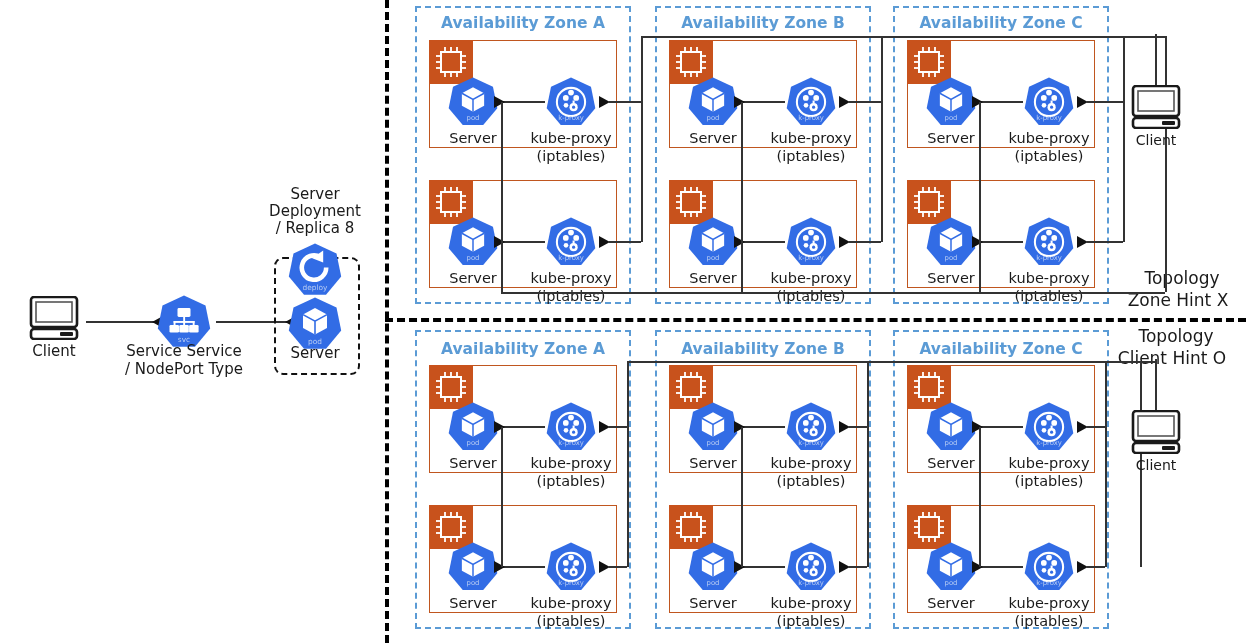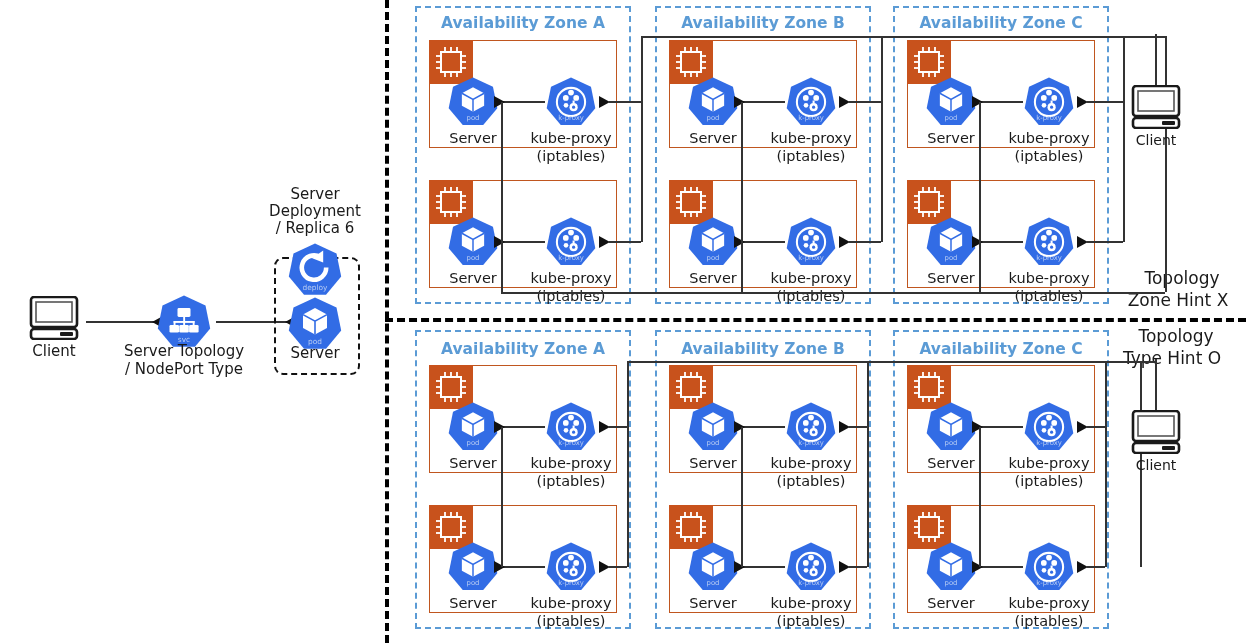--- a/index.html
+++ b/index.html
@@ -80,31 +80,31 @@
         <rect x="33.1" y="31" width="9.5" height="7.5" rx="1.2"></rect>
         <rect x="27.2" y="23" width="1.9" height="5"></rect>
         <rect x="17.6" y="27" width="20.9" height="1.9"></rect>
         <rect x="17.6" y="27" width="1.9" height="4.3"></rect>
         <rect x="27.2" y="27" width="1.9" height="4.3"></rect>
         <rect x="36.7" y="27" width="1.9" height="4.3"></rect>
       </g>
       <text x="28" y="47.5" font-size="7.4" fill="#b9cdf4" text-anchor="middle" font-family="DejaVu Sans, sans-serif">svc</text>
     </svg>
   </div>
-  <div class="ctext lbl-svc" style="left:108px;top:343px;width:152px;">Server Topology</div>
+  <div class="ctext lbl-svc" style="left:108px;top:343px;width:152px;">Service Service</div>
   <div class="ctext lbl-svc" style="left:108px;top:361px;width:152px;">/ NodePort Type</div>
 
   <div class="wire wire-h" style="left:216px;top:321px;width:72px;"></div>
   <div class="arrowhead" style="left:285px;top:315.5px;"></div>
 
   <div class="dashbox-deploy" style="left:274px;top:257px;width:82px;height:114px;"></div>
 
   <div class="ctext lbl-deploy" style="left:250px;top:186px;width:130px;">Server</div>
   <div class="ctext lbl-deploy" style="left:250px;top:203px;width:130px;">Deployment</div>
-  <div class="ctext lbl-deploy" style="left:250px;top:220px;width:130px;">/ Replica 6</div>
+  <div class="ctext lbl-deploy" style="left:250px;top:220px;width:130px;">/ Replica 8</div>
 
   <div class="k8s-lg" style="left:287px;top:242px;">
     <svg viewBox="0 0 56 56">
       <path d="M28 1.5 L49.5 11.6 L54.2 34.6 L39 52.8 L17 52.8 L1.8 34.6 L6.5 11.6 Z" fill="#326ce5"></path>
       <g fill="none" stroke="#fff" stroke-width="4.6">
         <path d="M39.2 25.5 A12.2 12.2 0 1 1 33.4 15.2"></path>
       </g>
       <polygon points="36.2,8.6 36.2,20.4 25.2,16.2" fill="#fff"></polygon>
       <text x="28" y="47.5" font-size="7.4" fill="#b9cdf4" text-anchor="middle" font-family="DejaVu Sans, sans-serif">deploy</text>
     </svg>
@@ -125,21 +125,21 @@
   </div>
   <div class="ctext lbl-server-left" style="left:275px;top:345px;width:80px;">Server</div>
 </div>
 
 <div class="divider-v" style="left:385px;top:0px;height:643px;"></div>
 <div class="divider-h" style="left:385px;top:318px;width:861px;"></div>
 
 <div class="hint-label" style="left:1118px;top:268px;width:128px;">Topology</div>
 <div class="hint-label" style="left:1110px;top:290px;width:136px;">Zone Hint X</div>
 <div class="hint-label" style="left:1112px;top:326px;width:128px;">Topology</div>
-<div class="hint-label" style="left:1104px;top:348px;width:136px;">Type Hint O</div>
+<div class="hint-label" style="left:1104px;top:348px;width:136px;">Client Hint O</div>
 
 <div id="right-panel" class="abs" style="left:0;top:0;width:1246px;height:643px;">
     <div class="zone" style="left:415px;top:6px;width:216px;height:298px;"></div>
     <div class="zone-title" style="left:415px;top:14px;width:216px;">Availability Zone A</div>
     <div class="node" style="left:429px;top:40px;width:188px;height:108px;"></div>
     <div class="cpu-badge" style="left:429px;top:40px;">
       <svg viewBox="0 0 44 44" width="44" height="44">
     <rect x="0" y="0" width="44" height="44" fill="#c8521c"></rect>
     <rect x="12" y="12" width="20" height="20" fill="none" stroke="#fff" stroke-width="2"></rect>
     <g stroke="#fff" stroke-width="1.8">

